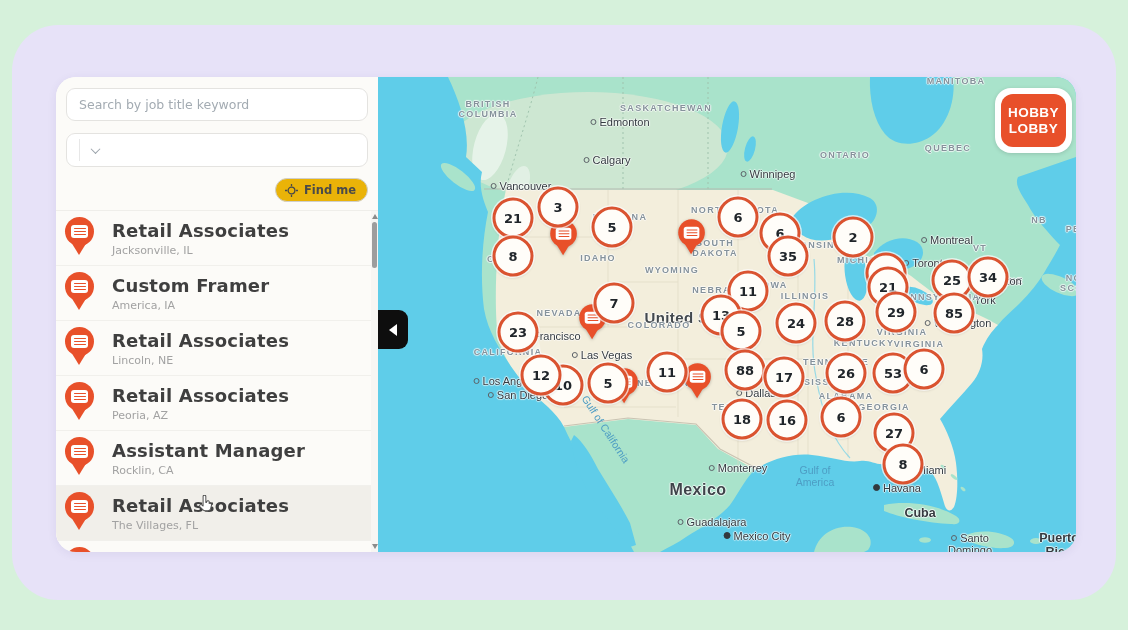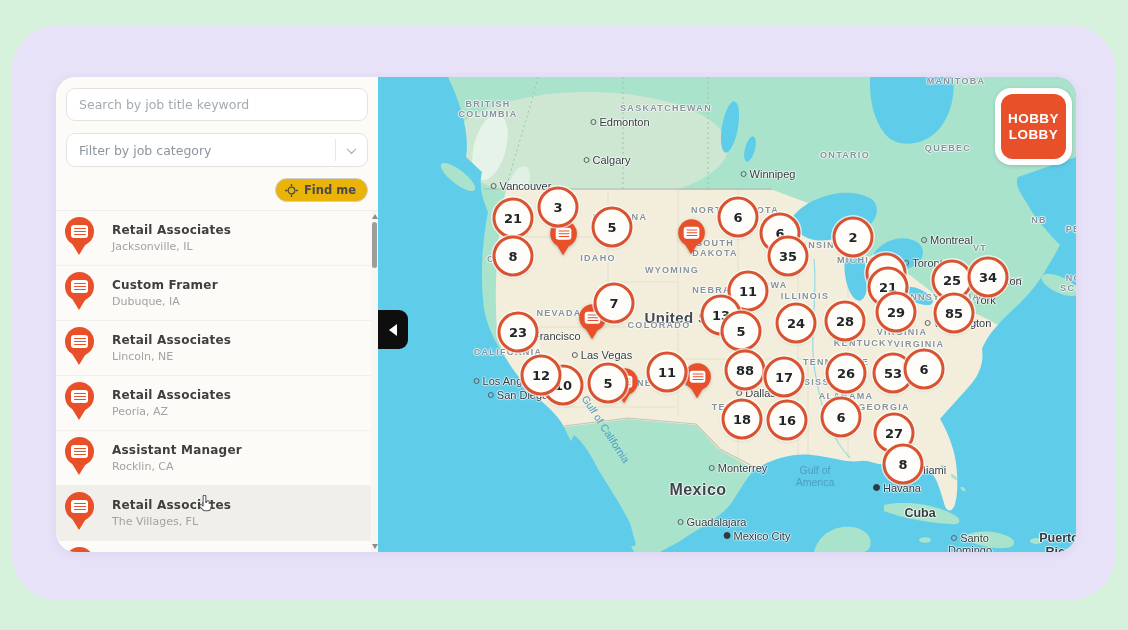--- a/index.html
+++ b/index.html
@@ -18,21 +18,21 @@
   .search-input::placeholder{color:#a3abb2;}
   .filter-select{height:34px;margin-top:12px;border:1px solid #e4e3e0;border-radius:9px;background:#fff;display:flex;align-items:center;padding:0 12px;cursor:pointer;}
   .filter-select .lbl{font-size:12.5px;color:#8d959d;flex:1;}
   .filter-select .vdiv{width:1px;height:22px;background:#e7e7e7;margin-right:12px;}
   .chev{width:7px;height:7px;border-right:1.6px solid #9aa2aa;border-bottom:1.6px solid #9aa2aa;transform:rotate(45deg) translate(-1px,-1px);}
   .findme-btn{align-self:flex-end;margin-top:11px;display:inline-flex;align-items:center;gap:6px;padding:4px 11px 4px 9px;border:1px solid #cfcfcd;border-radius:15px;background:#eab308;font:700 11.5px "DejaVu Sans",sans-serif;color:#4a4a4a;cursor:pointer;}
   .list-wrap{position:absolute;left:0;right:0;top:133px;bottom:0;border-top:1px solid #efeeea;overflow:hidden;}
   .job-row{height:55px;display:flex;align-items:center;padding:0 16px 0 9px;border-bottom:1px solid #f1f0ec;position:relative;cursor:pointer;}
   .job-row.hovered{background:#f1efea;}
   .job-text{display:flex;flex-direction:column;margin-left:17px;}
-  .job-title{font-size:12px;font-weight:700;color:#3f3f3f;letter-spacing:.2px;}
+  .job-title{font-size:18px;font-weight:700;color:#3f3f3f;letter-spacing:.2px;}
   .job-loc{font-size:11px;color:#a2a2a2;margin-top:3px;}
   .cursor{position:absolute;left:142px;top:9px;z-index:5;}
   
   .hl-pin{position:relative;width:30px;height:42px;flex:0 0 30px;display:inline-block;}
   .hl-pin .ph{position:absolute;left:0;top:0;width:29px;height:29px;border-radius:50%;background:var(--brand);}
   .hl-pin .pt{position:absolute;left:6px;top:25px;width:0;height:0;border-left:8.5px solid transparent;border-right:8.5px solid transparent;border-top:13px solid var(--brand);}
   .hl-pin .pl{position:absolute;left:6px;top:8px;width:17px;height:13px;background:#fff;border-radius:3px;display:flex;flex-direction:column;justify-content:center;gap:1.5px;padding:2px 2.5px;}
   .hl-pin .pl i{display:block;height:1.6px;background:var(--brand);border-radius:1px;}
   
   .scrollbar{position:absolute;right:0;top:0;bottom:0;width:7px;background:#f7f6f3;}
@@ -53,35 +53,34 @@
   .lbl-city,.lbl-cityf{font-size:11px;color:#343b41;}
   .lbl-city::before{content:"";display:inline-block;width:4px;height:4px;border:1.2px solid #5c6268;border-radius:50%;margin-right:3px;vertical-align:1px;}
   .lbl-cityf::before{content:"";display:inline-block;width:5px;height:5px;background:#32383d;border:1px solid #32383d;border-radius:50%;margin-right:3px;vertical-align:1px;}
   .lbl-big{font-size:15px;font-weight:700;color:#43494e;letter-spacing:.4px;}
   .lbl-country-lg{font-size:16px;font-weight:700;color:#3e444a;letter-spacing:.5px;}
   .lbl-country-md{font-size:12.5px;font-weight:700;color:#353b40;}
   .lbl-water{font-size:10.5px;color:#4d9dc4;text-shadow:none;}
   .cluster{position:absolute;transform:translate(-50%,-50%);width:41px;height:41px;border-radius:50%;background:#fffdf9;border:3px solid var(--marker-border);display:flex;align-items:center;justify-content:center;font:700 13px "DejaVu Sans",sans-serif;color:#20252a;z-index:5;box-shadow:0 0 0 1.5px rgba(255,255,255,.7),0 1px 3px rgba(0,0,0,.18);cursor:pointer;}
   .map-pin{position:absolute;transform:translate(-50%,-100%) scale(.92);transform-origin:center bottom;z-index:3;cursor:pointer;filter:drop-shadow(0 1px 1.5px rgba(0,0,0,.25));}
   
-  .logo-card{position:absolute;top:11px;right:4px;width:77px;height:77px;background:#fff;border-radius:16px;padding:6px;box-shadow:0 1px 4px rgba(0,0,0,.15);z-index:10;}
+  .logo-card{position:absolute;top:11px;right:4px;width:77px;height:65px;background:#fff;border-radius:16px;padding:6px;box-shadow:0 1px 4px rgba(0,0,0,.15);z-index:10;}
   .logo-sq{width:100%;height:100%;background:var(--brand);border-radius:12px;display:flex;align-items:center;justify-content:center;text-align:center;color:#fff;font:800 13.5px/1.12 "Liberation Sans",sans-serif;letter-spacing:.4px;white-space:pre-line;}
 </style>
 </head>
 <body>
 
 <div class="page">
   <div class="panel"></div>
   <div class="app">
 
     <aside class="sidebar">
       <div class="controls">
         <input class="search-input" type="text" placeholder="Search by job title keyword" style="">
         <div class="filter-select">
-          <span class="lbl">Filter by job category</span>
           <span class="vdiv"></span>
           <span class="chev"></span>
         </div>
         <button class="findme-btn">
           <svg width="13" height="13" viewBox="0 0 14 14">
             <circle cx="7" cy="7" r="3.6" fill="none" stroke="#4a4a4a" stroke-width="1.4"></circle>
             <path d="M7 0v2.4M7 11.6V14M0 7h2.4M11.6 7H14" stroke="#4a4a4a" stroke-width="1.4"></path>
           </svg>
           <span>Find me</span>
         </button>
@@ -109,21 +108,21 @@
       <span class="ph"></span>
       <span class="pt"></span>
       <span class="pl">
                   <i></i>
                   <i></i>
                   <i></i>
                 </span>
     </span>
     <span class="job-text">
       <span class="job-title">Custom Framer</span>
-      <span class="job-loc">Dubuque, IA</span>
+      <span class="job-loc">America, IA</span>
     </span>
 
   </div>
             <div class="job-row">
     <span class="hl-pin">
       <span class="ph"></span>
       <span class="pt"></span>
       <span class="pl">
                   <i></i>
                   <i></i>

